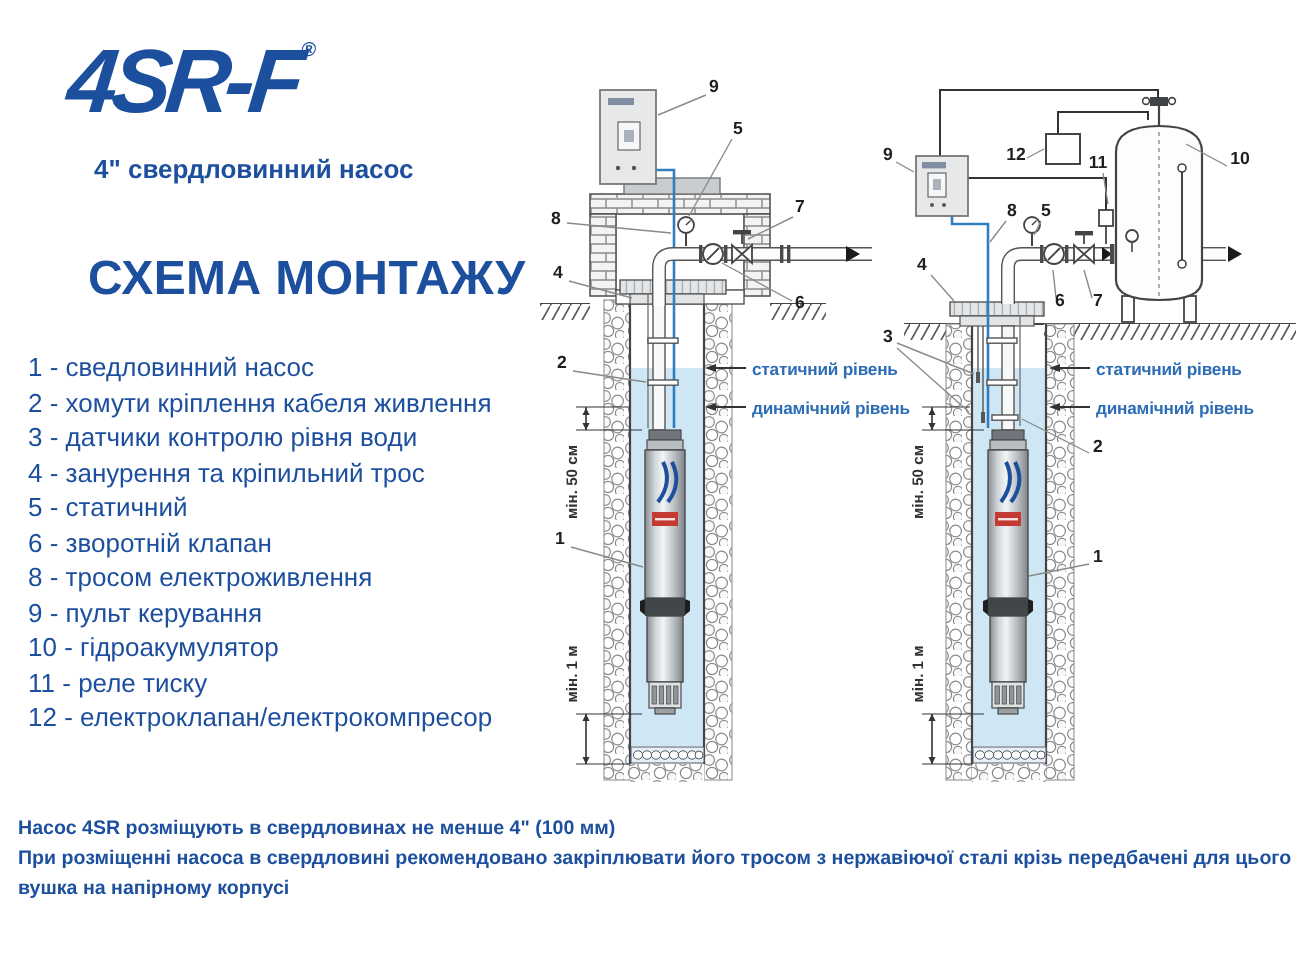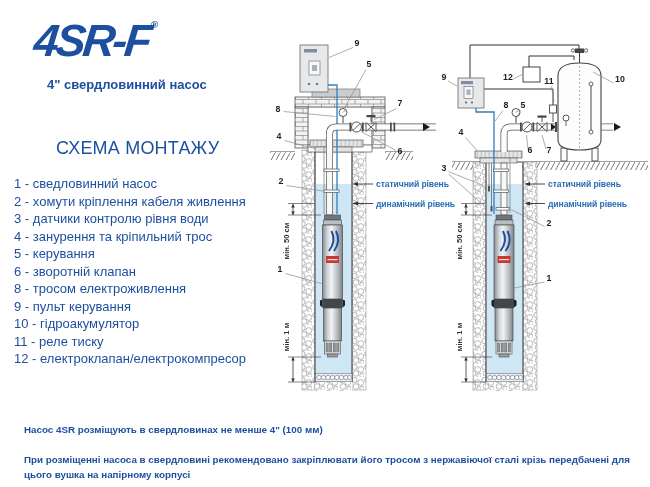--- a/index.html
+++ b/index.html
@@ -2,24 +2,24 @@
 <html><head>
 <meta charset="utf-8">
 <style>
   html,body{margin:0;padding:0;}
   .page{position:relative;width:650px;height:487px;background:#fff;overflow:hidden;
         font-family:"Liberation Sans",sans-serif;color:#1d4f9f;}
   .logo{position:absolute;left:34px;top:15px;font-size:45px;font-weight:bold;font-style:italic;
         letter-spacing:-3px;color:#1d4f9f;transform:skewX(-6deg);}
   .logo sup{font-size:10px;font-style:normal;letter-spacing:0;vertical-align:28px;}
   .subtitle{position:absolute;left:47px;top:77px;font-size:13px;font-weight:bold;}
-  .title{position:absolute;left:44px;top:126px;margin:12px;font-size:18px;font-weight:normal;letter-spacing:0.2px;}
+  .title{position:absolute;left:44px;top:126px;margin:0;font-size:24px;font-weight:bold;letter-spacing:0.2px;}
   .legend{position:absolute;left:14px;top:175px;font-size:13px;font-weight:normal;line-height:17.5px;white-space:nowrap;}
   .notes{position:absolute;left:8px;top:407px;width:642px;font-size:9.8px;font-weight:bold;line-height:14.4px;}
-  .notes p{margin:16px;}
+  .notes p{margin:1px;}
   svg.diag{position:absolute;left:265px;top:20px;}
   svg text{font-family:"Liberation Sans",sans-serif;font-weight:bold;}
   .co{font-size:8.8px;fill:#1f1f1f;text-anchor:middle;}
   .lvl{font-size:8.6px;fill:#2d6db5;letter-spacing:-0.1px;}
   .dim{font-size:7.6px;fill:#333;text-anchor:middle;}
   .ld{stroke:#8a8a8a;stroke-width:0.7;fill:none;}
 </style>
 </head>
 <body>
 
@@ -27,21 +27,21 @@
 
   <div class="logo"><span>4SR-F</span><sup>®</sup></div>
   <div class="subtitle">4" свердловинний насос</div>
   <h1 class="title">СХЕМА МОНТАЖУ</h1>
 
   <div class="legend">
     <div><span>1</span><span> - </span><span>сведловинний насос</span></div>
     <div><span>2</span><span> - </span><span>хомути кріплення кабеля живлення</span></div>
     <div><span>3</span><span> - </span><span>датчики контролю рівня води</span></div>
     <div><span>4</span><span> - </span><span>занурення та кріпильний трос</span></div>
-    <div><span>5</span><span> - </span><span>керування</span></div>
+    <div><span>5</span><span> - </span><span>статичний</span></div>
     <div><span>6</span><span> - </span><span>зворотній клапан</span></div>
     <div><span>8</span><span> - </span><span>тросом електроживлення</span></div>
     <div><span>9</span><span> - </span><span>пульт керування</span></div>
     <div><span>10</span><span> - </span><span>гідроакумулятор</span></div>
     <div><span>11</span><span> - </span><span>реле тиску</span></div>
     <div><span>12</span><span> - </span><span>електроклапан/електрокомпресор</span></div>
   </div>
 
   <div class="notes">
     <p>Насос 4SR розміщують в свердловинах не менше 4" (100 мм)</p>

